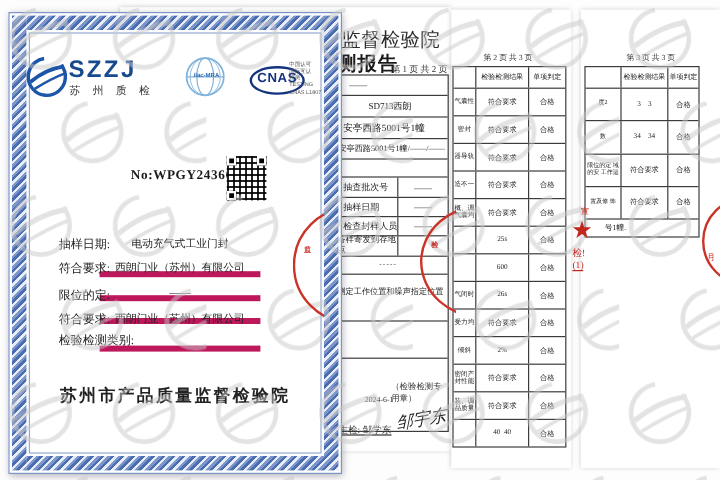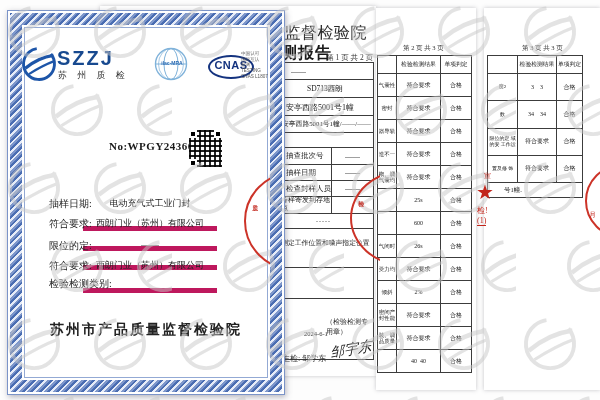--- a/index.html
+++ b/index.html
@@ -63,21 +63,21 @@
   .pl.wrap2{padding-left:105px;line-height:1.1;font-size:7px;}
   .pv{flex:1;display:flex;align-items:center;justify-content:center;font-size:7.5px;}
   .tinydash{position:absolute;left:140px;top:4px;font-size:6px;letter-spacing:1px;color:#444;}
   .noterow{height:38px;}
   .noterow span{position:absolute;left:78px;top:9px;width:117px;font-size:6.8px;white-space:nowrap;
     overflow:hidden;}
   .blankrow{height:30px;}
   .sealrow{height:60px;}
   .sealcap{position:absolute;left:122px;top:18px;font-size:7px;color:#333;margin-left:28px;}
   .sealdate{position:absolute;left:128px;top:31px;font-size:6.5px;color:#333;}
-  .d2-reviewer{position:absolute;left:182px;top:347px;font-size:8px;color:#333;}
+  .d2-reviewer{position:absolute;left:182px;top:347px;font-size:8px;color:#333;text-decoration:underline;}
   .d2-sign{position:absolute;left:230px;top:335px;font-size:14px;font-style:italic;color:#222;
     transform:rotate(-10deg) skewX(-8deg);}
   
   .doc3{left:376px;top:8px;width:100px;height:382px;z-index:1;box-shadow:0 0 4px rgba(110,110,120,.4);}
   .doc4{left:484px;top:8px;width:116px;height:382px;z-index:1;box-shadow:0 0 4px rgba(110,110,120,.4);}
   .pageno{position:absolute;font-size:6.5px;color:#333;top:36px;}
   .doc3 .pageno{left:27px;}
   .doc4 .pageno{left:38px;}
   .rtable{position:absolute;top:47px;border:1px solid #3c3c3c;display:flex;flex-direction:column;
     font-size:6px;box-sizing:border-box;}

